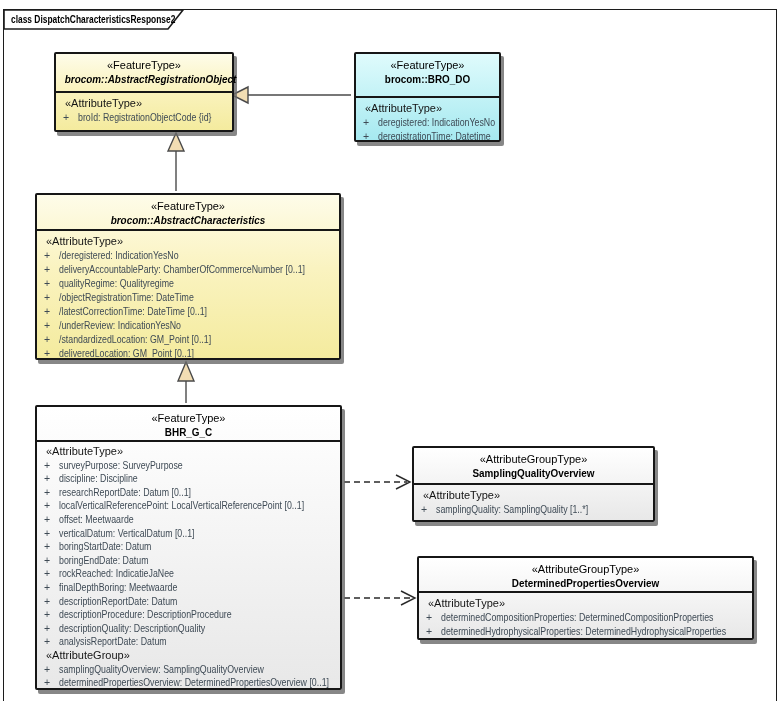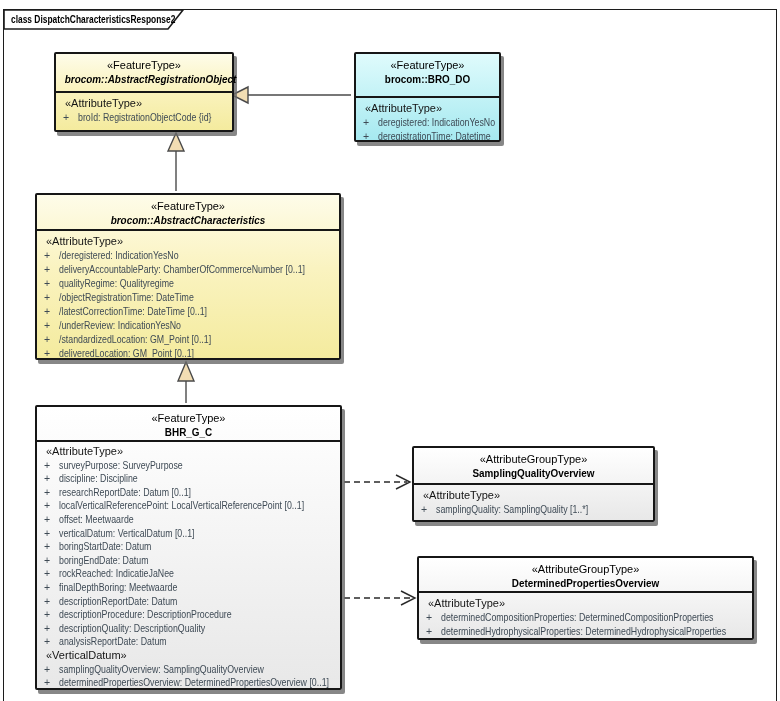--- a/index.html
+++ b/index.html
@@ -218,21 +218,21 @@
             <span class="atext">descriptionProcedure: DescriptionProcedure</span>
           </div>
         <div class="row">
             <span class="vis">+</span>
             <span class="atext">descriptionQuality: DescriptionQuality</span>
           </div>
         <div class="row">
             <span class="vis">+</span>
             <span class="atext">analysisReportDate: Datum</span>
           </div>
-        <div class="attr-st">«VerticalDatum»</div>
+        <div class="attr-st">«AttributeGroup»</div>
         <div class="row">
             <span class="vis">+</span>
             <span class="atext">samplingQualityOverview: SamplingQualityOverview</span>
           </div>
         <div class="row">
             <span class="vis">+</span>
             <span class="atext">determinedPropertiesOverview: DeterminedPropertiesOverview [0..1]</span>
           </div>
       </div>
     </div>

